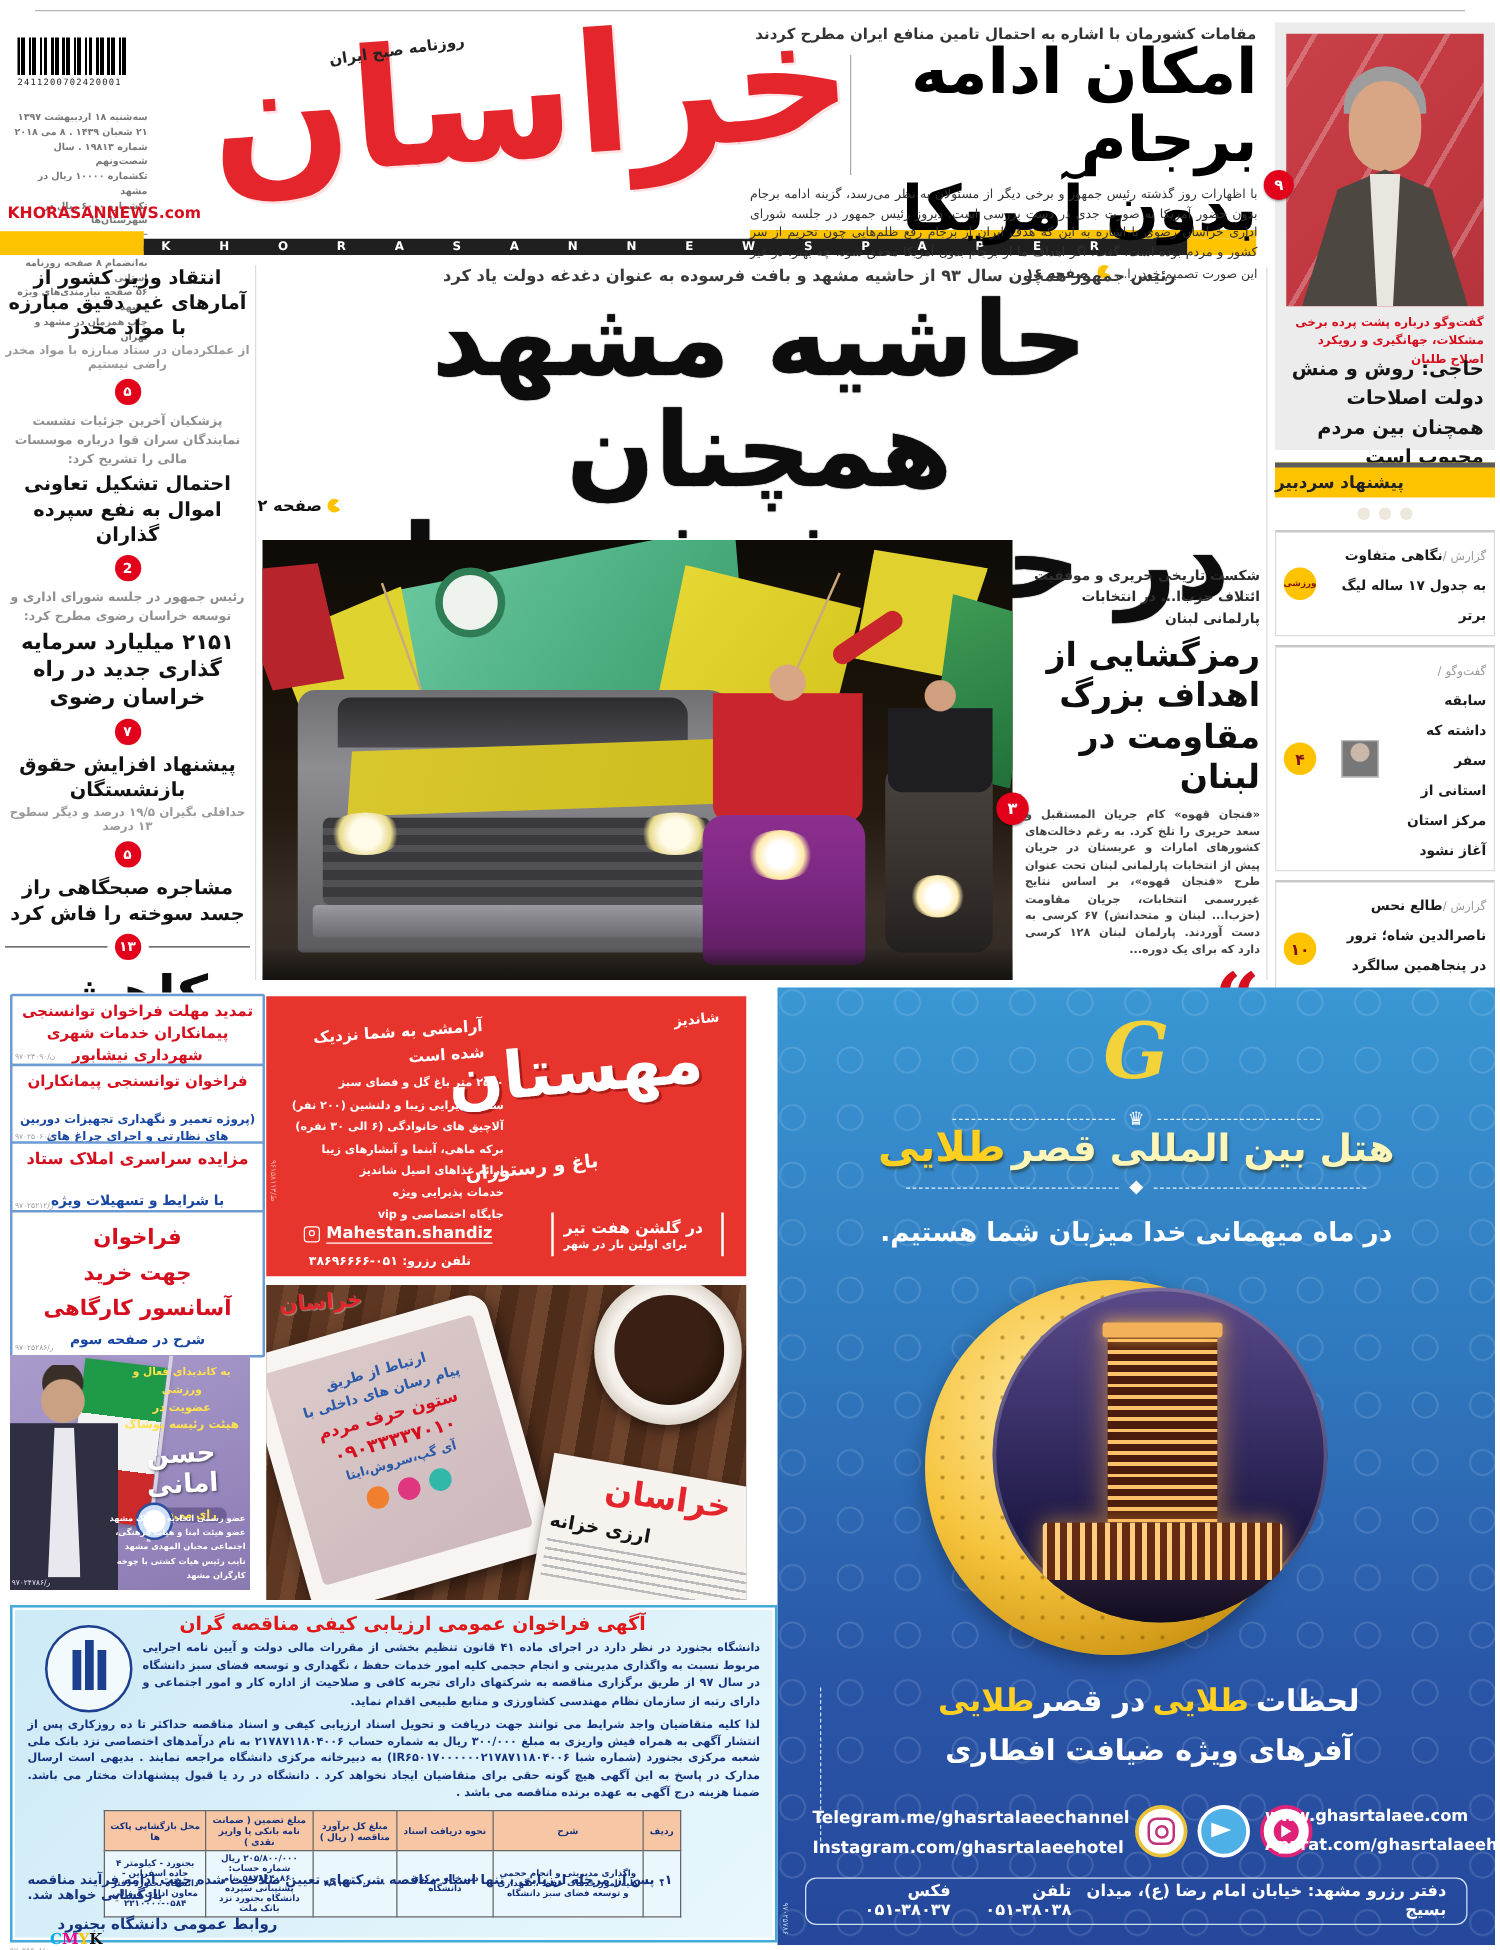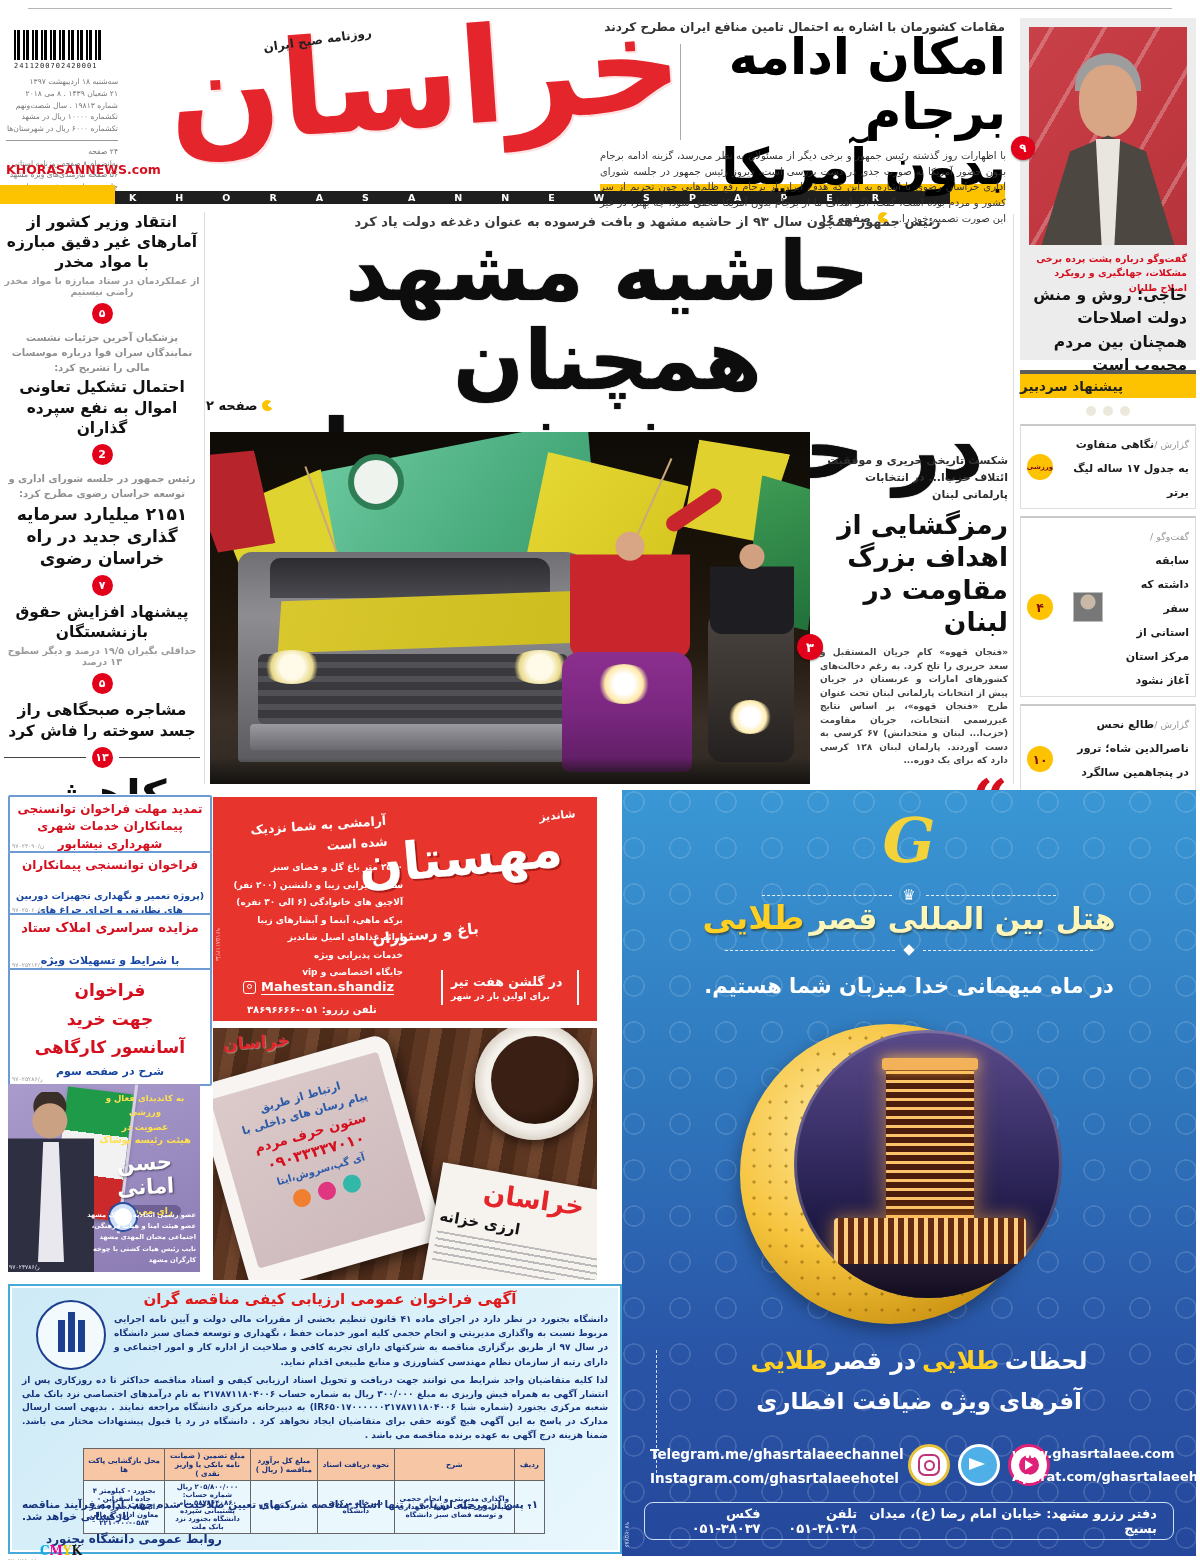--- a/index.html
+++ b/index.html
@@ -50,21 +50,21 @@
 <body>
 
 <div class="page">
 
   <div class="abs" style="left:28px;right:28px;top:8px;height:1px;background:#b5b5b5"></div>
 
   <div class="abs" style="left:14px;top:30px;width:90px;height:30px;
        background:repeating-linear-gradient(90deg,#000 0 2px,#fff 2px 3px,#000 3px 6px,#fff 6px 9px)"></div>
   <div class="abs ltr" style="left:14px;top:62px;width:90px;font-family:'DejaVu Sans Mono',monospace;font-size:7px;letter-spacing:1px;color:#222">2411200702420001</div>
 
-  <div class="abs" style="left:6px;top:76px;width:112px;font-size:7.6px;color:#777;line-height:1.55;font-weight:normal">
+  <div class="abs" style="left:6px;top:88px;width:112px;font-size:7.6px;color:#777;line-height:1.55;font-weight:bold">
     <div>سه‌شنبه ۱۸ اردیبهشت ۱۳۹۷</div>
     <div>۲۱ شعبان ۱۴۳۹ . ۸ می ۲۰۱۸</div>
     <div>شماره ۱۹۸۱۳ . سال شصت‌ونهم</div>
     <div>تکشماره ۱۰۰۰۰ ریال در مشهد</div>
     <div>تکشماره ۶۰۰۰ ریال در شهرستان‌ها</div>
     <div style="border-top:1px solid #999;margin:5px 0"></div>
     <div>۲۴ صفحه</div>
     <div>به‌انضمام ۸ صفحه روزنامه استانی</div>
     <div>۵۶ صفحه نیازمندی‌های ویژه مشهد</div>
     <div>چاپ همزمان در مشهد و تهران</div>

